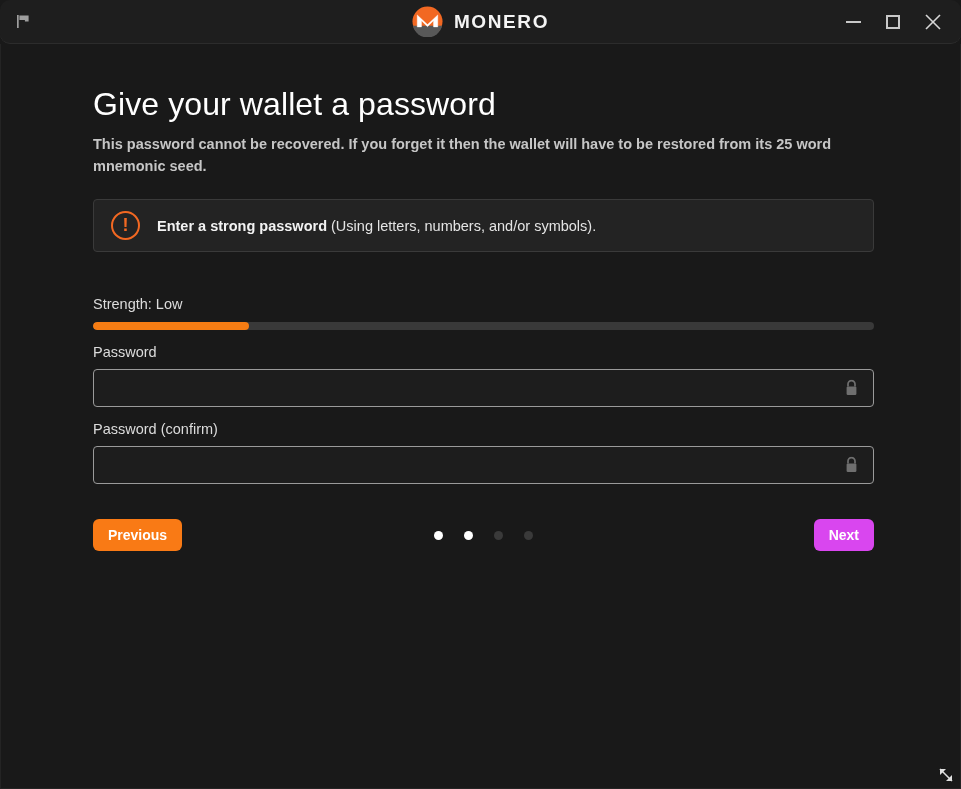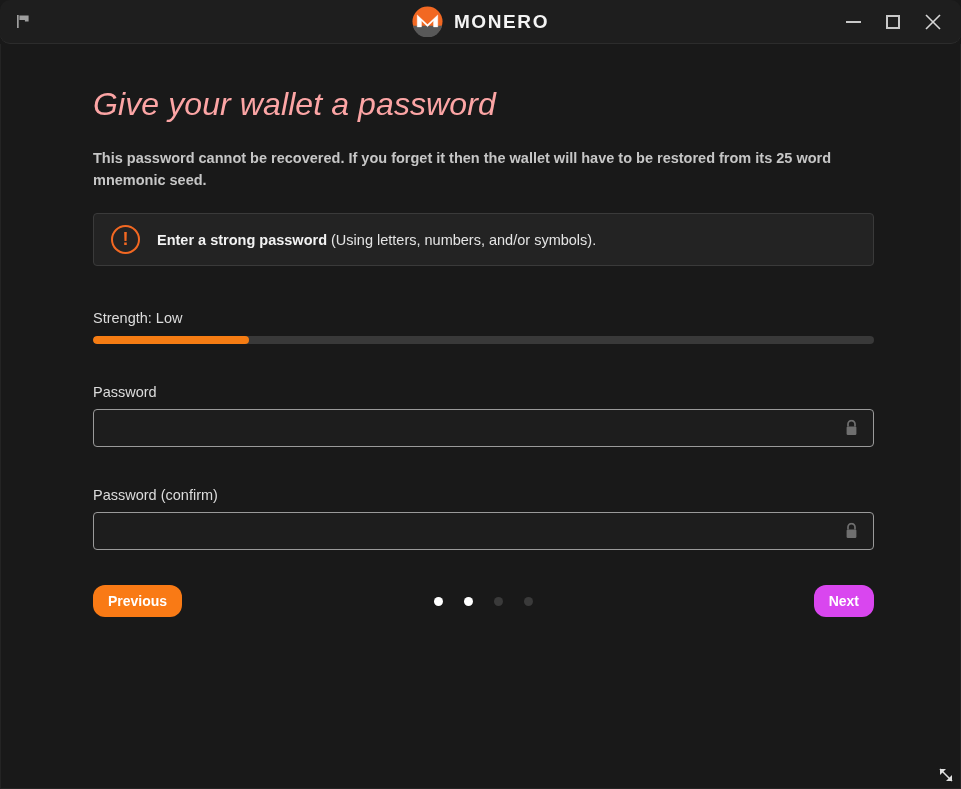--- a/index.html
+++ b/index.html
@@ -96,27 +96,26 @@
     flex: 1 1 auto;
     position: relative;
     background: #191919;
     border-left: 1px solid #242424;
     border-right: 1px solid #242424;
     border-bottom: 1px solid #242424;
     padding: 40px 88px 0 92px;
   }
 
   .page-title {
-    color: #fca5a5;
+    color: #ffffff;
     font-size: 32px;
     font-weight: normal;
     letter-spacing: 0.1px;
     line-height: 40px;
-    margin-bottom: 23px;
-    font-style: italic;
+    margin-bottom: 9px;
   }
 
   .page-subtitle {
     color: #c6c6c6;
     font-size: 14.5px;
     line-height: 22px;
     max-width: 772px;
     margin-bottom: 22px;
     font-weight: bold;
   }
@@ -178,21 +177,21 @@
     overflow: hidden;
   }
 
   .strength-fill {
     height: 8px;
     background: #f57c13;
     border-radius: 4px;
   }
 
   
-  .input-label { margin-top: 40px; margin-bottom: 9px; }
+  .input-label { margin-top: 14px; margin-bottom: 9px; }
 
   .input-wrap {
     position: relative;
     width: 781px;
     height: 38px;
   }
 
   .password-input {
     width: 781px;
     height: 38px;
@@ -225,21 +224,21 @@
     height: 32px;
     display: flex;
     align-items: center;
     justify-content: space-between;
   }
 
   .nav-btn {
     background: #f97a15;
     color: #ffffff;
     border: none;
-    border-radius: 12px;
+    border-radius: 6px;
     font-family: "Liberation Sans", sans-serif;
     font-size: 14px;
     font-weight: bold;
     height: 32px;
     padding: 0 15px;
     cursor: pointer;
   }
 
   .dots {
     position: absolute;

